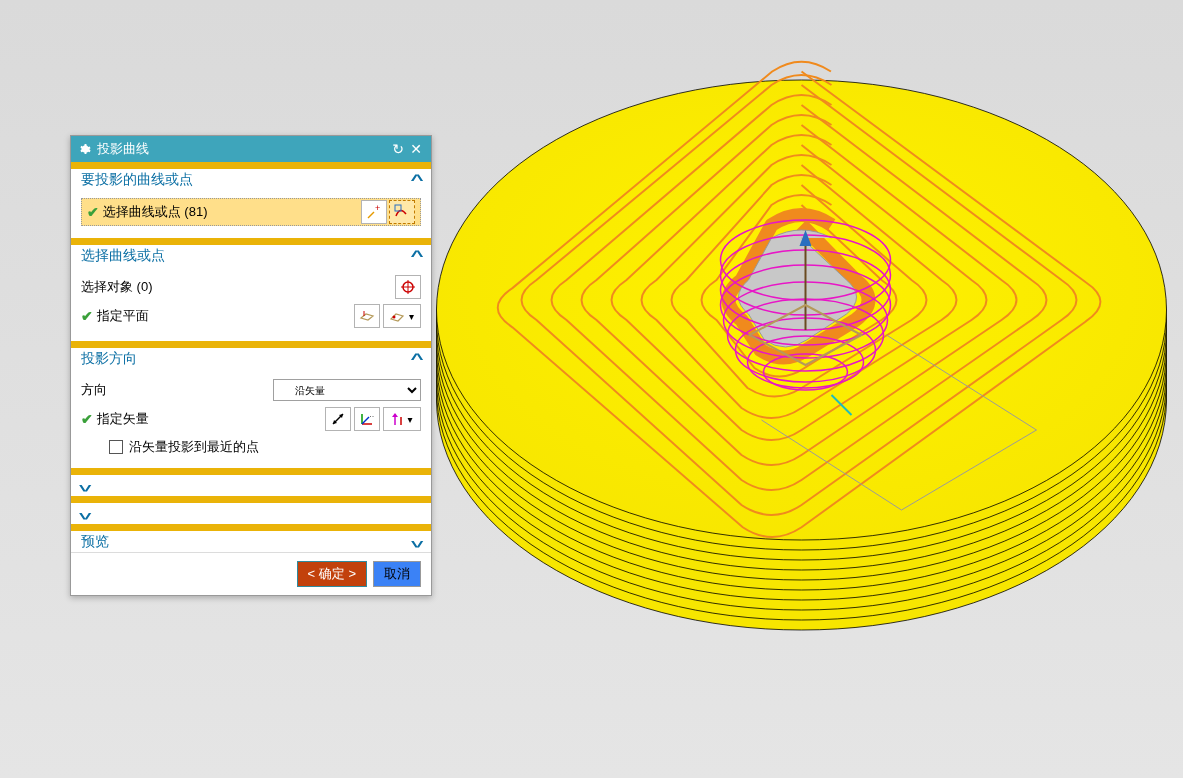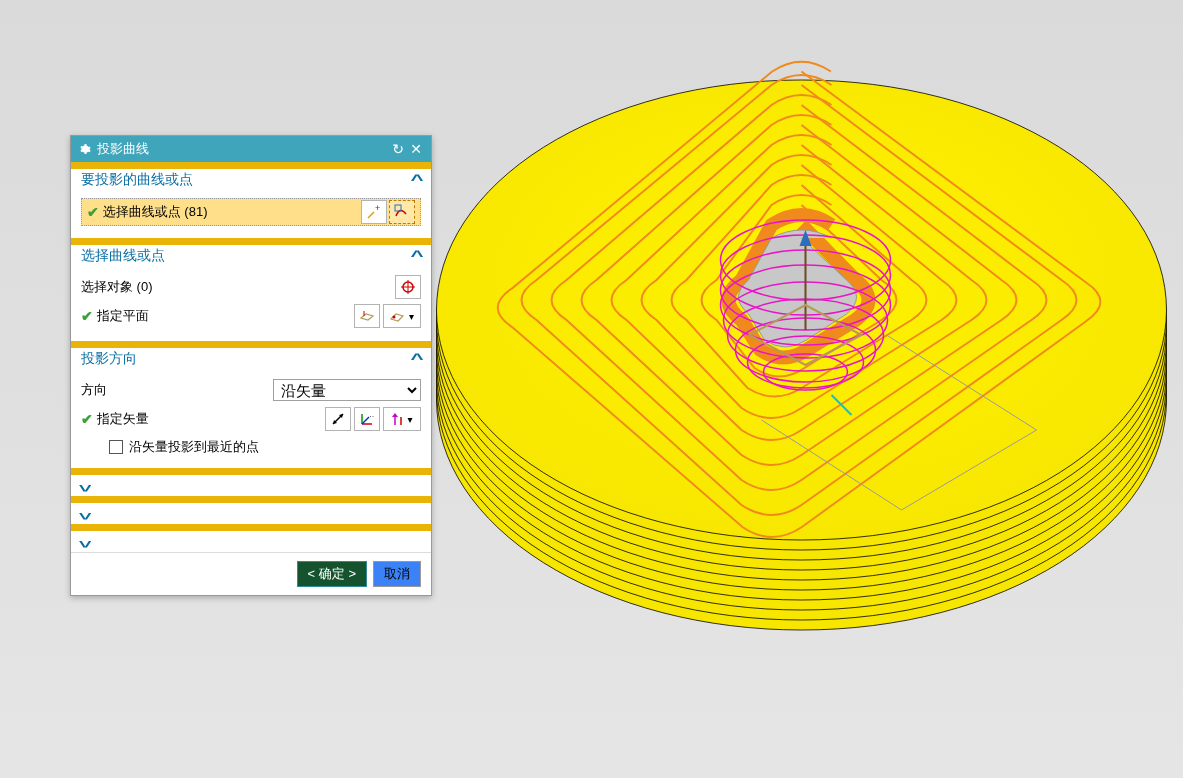--- a/index.html
+++ b/index.html
@@ -26,28 +26,28 @@
 
 .sel-row-hl { background: #ffdf8a; border: 1px dotted #999; padding: 0 5px; height: 28px; display: flex; align-items: center; margin: 3px 0; }
 .sel-row-hl .lbl { flex: 1; display: flex; align-items: center; gap: 4px; }
 .sel-row-hl .controls { display: flex; align-items: center; gap: 2px; }
 
 .check-mark { color: #3aa03a; font-weight: bold; font-size: 14px; }
 
 .iconbtn { width: 26px; height: 24px; border: 1px solid #b3b3b3; background: #fff; display: flex; align-items: center; justify-content: center; cursor: pointer; }
 .iconbtn.active { background: #ffe8a8; border: 1px dashed #c07a00; }
 
-select { height: 22px; border: 1px solid #a0a0a0; font-size: 15px; padding: 0 3px; background: #fff; }
+select { height: 22px; border: 1px solid #a0a0a0; font-size: 10px; padding: 0 17px; background: #fff; }
 
 .chkrow { display: flex; align-items: center; gap: 6px; height: 24px; margin-top: 3px; padding-left: 28px; }
 .chkbox { width: 14px; height: 14px; border: 1px solid #555; }
 
 .footer { display: flex; justify-content: flex-end; gap: 6px; padding: 8px 10px; border-top: 1px solid #dcdcdc; }
 .btn { height: 26px; padding: 0 10px; font-size: 13px; border: 1px solid #999; background: #3b82f6; cursor: pointer; display: flex; align-items: center; }
-.btn.primary { background: #14532d; color: #fff; border-color: #2f8a9d; }
+.btn.primary { background: #c2410c; color: #fff; border-color: #2f8a9d; }
 
 
 .viewport { position: absolute; left: 410px; top: 0; width: 773px; height: 778px; }
 svg.model { width: 100%; height: 100%; }
 </style>
 </head>
 <body>
 
 <div class="viewport">
 <svg class="model" viewBox="0 0 770 778">
@@ -241,20 +241,21 @@
     </div>
   </div>
 
   <div class="section-head">
     <span class="chev" style="transform: scaleX(1.6) rotate(180deg);">^</span>
   </div>
   <div class="section-head">
     <span class="chev" style="transform: scaleX(1.6) rotate(180deg);">^</span>
   </div>
   <div class="section-head">
+    <span class="sh-label">预览</span>
     <span class="chev" style="transform: scaleX(1.6) rotate(180deg);">^</span>
   </div>
 
   <div class="footer">
     <div class="btn primary">
         <span>&lt; 确定 &gt;</span>
       </div>
     <div class="btn">
         <span>取消</span>
       </div>

